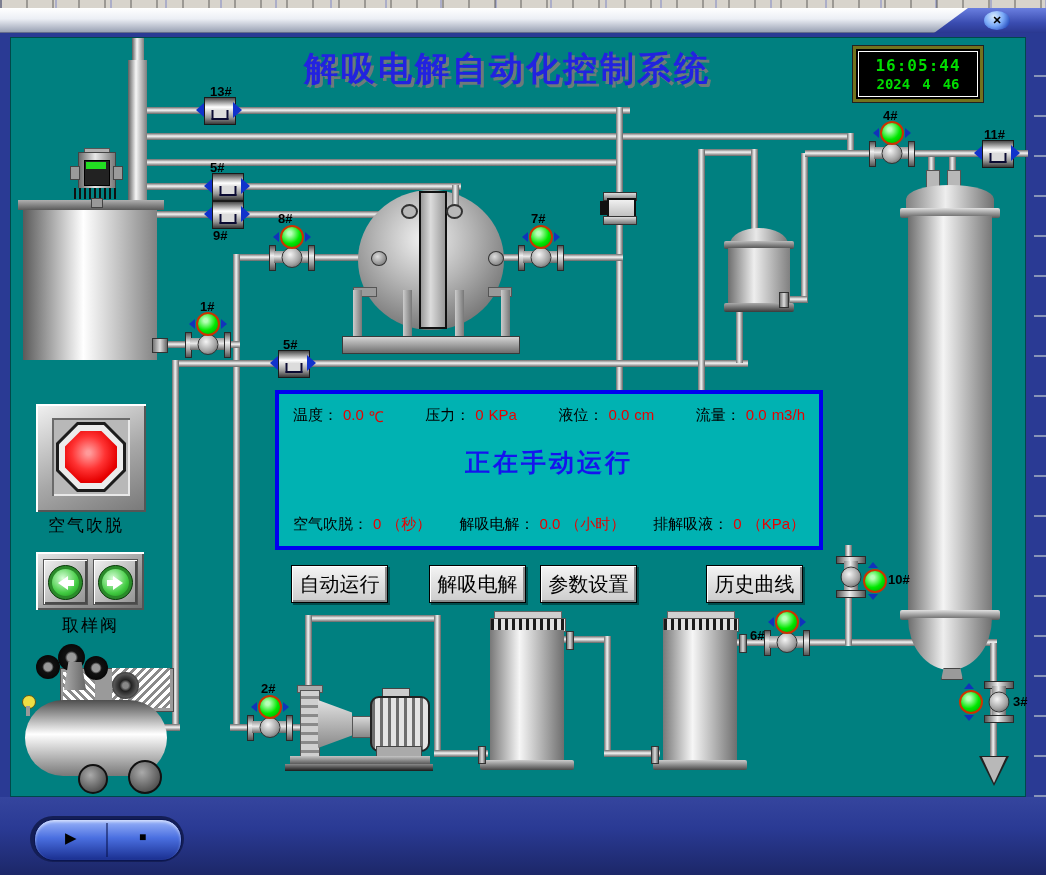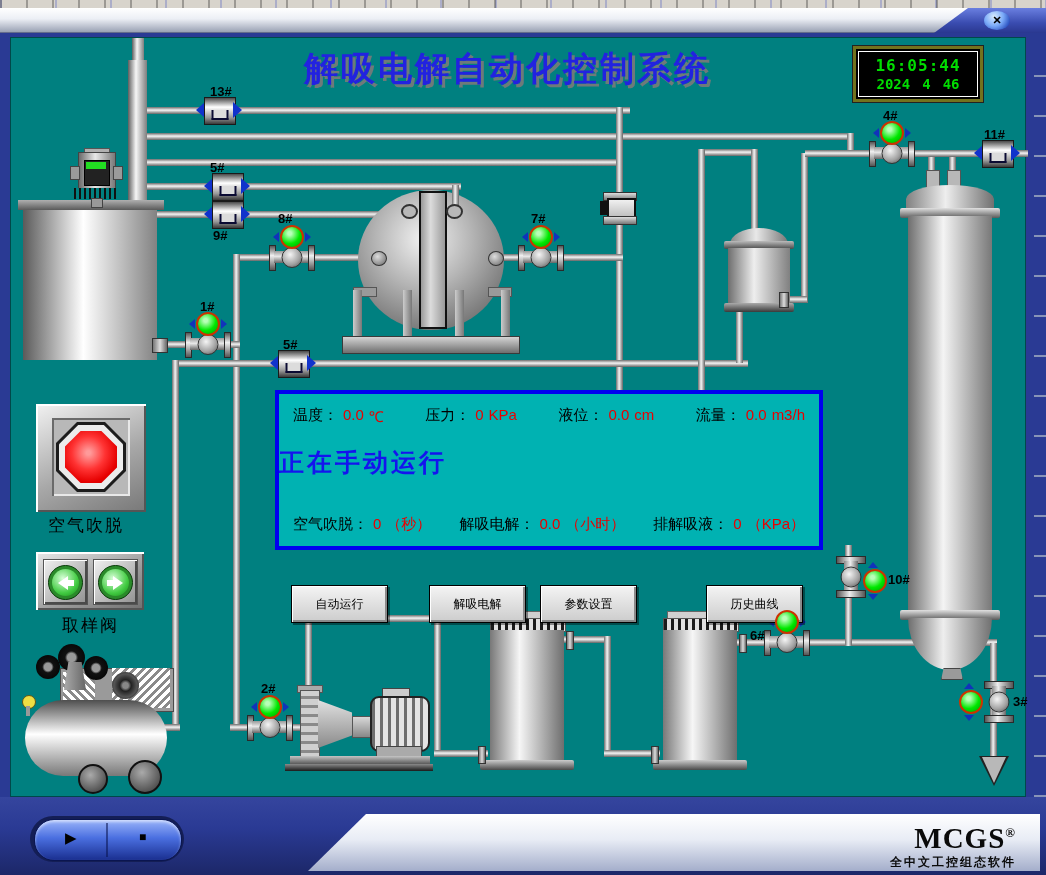--- a/index.html
+++ b/index.html
@@ -62,27 +62,27 @@
   .bvv .wv{position:absolute;width:0;height:0;border-left:5px solid transparent;border-right:5px solid transparent;}
   .bvv .wu{border-bottom:6px solid #1133bb;}
   .bvv .wd{border-top:6px solid #1133bb;}
   .vlabel{position:absolute;font:bold 13px "Liberation Sans",sans-serif;color:#000;}
   
   .data-panel{left:275px;top:390px;width:540px;height:152px;background:#00b2b2;border:4px solid #0000f0;}
   .metrics-row{position:absolute;left:0;right:0;top:12px;display:flex;justify-content:space-between;
     padding:0 14px;font-size:15px;color:#000;white-space:nowrap;}
   .metric{display:flex;gap:5px;}
   .red{color:#e80000;}
-  .status-line{position:absolute;left:0;right:0;top:52px;
+  .status-line{position:absolute;left:0;right:0;top:52px;text-align:center;
     font:bold 25px "Liberation Sans",sans-serif;color:#1414ee;letter-spacing:3px;}
   .counters-row{position:absolute;left:0;right:0;bottom:12px;display:flex;justify-content:space-between;
     padding:0 14px;font-size:15px;color:#000;white-space:nowrap;}
   .btn3d{position:absolute;width:95px;height:36px;background:linear-gradient(180deg,#f4f4f4,#cccccc);
     border:1px solid #000;box-shadow:inset 1px 1px 0 #fff,inset -2px -2px 0 #8a8a8a,2px 2px 0 rgba(0,0,0,.4);
-    display:flex;align-items:center;justify-content:center;font-size:12px;color:#000;cursor:pointer;margin-top:20px;}
+    display:flex;align-items:center;justify-content:center;font-size:20px;color:#000;cursor:pointer;}
   
   .pwr-plate{left:36px;top:404px;width:110px;height:108px;
     background:linear-gradient(155deg,#f2f2f2,#a8a8a8 55%,#787878);box-shadow:inset 2px 2px 0 #fff,inset -2px -2px 0 #555;}
   .pwr-inner{position:absolute;left:16px;top:14px;width:78px;height:78px;background:#b8b8b8;
     box-shadow:inset 2px 2px 0 #6a6a6a,inset -2px -2px 0 #e8e8e8;}
   .oct{clip-path:polygon(30% 0,70% 0,100% 30%,100% 70%,70% 100%,30% 100%,0 70%,0 30%);position:absolute;}
   .oct-dark{left:4px;top:4px;width:70px;height:70px;background:#1c1c1c;}
   .oct-white{left:7px;top:7px;width:64px;height:64px;background:#ececec;}
   .oct-red{left:13px;top:13px;width:52px;height:52px;
     background:radial-gradient(circle at 45% 42%,#ff9a9a 5%,#ff3333 40%,#e60000 70%,#c40000);}
@@ -494,19 +494,13 @@
 </div>
 <div class="ctl-label" style="left:62px;top:614px">取样阀</div>
 
 <div class="abs footer-bar">
   <div class="abs pill-shadow"></div>
   <div class="abs pill">
     <div class="divider"></div>
     <span class="play">▶</span>
     <span class="stop">■</span>
   </div>
-  <div class="abs mcgs-panel">
-    <div class="mcgs-text">
-      <div class="mcgs-brand"><span>MCGS</span><sup>®</sup></div>
-      <div class="mcgs-tagline">全中文工控组态软件</div>
-    </div>
-  </div>
 </div>
 
 </body></html>

